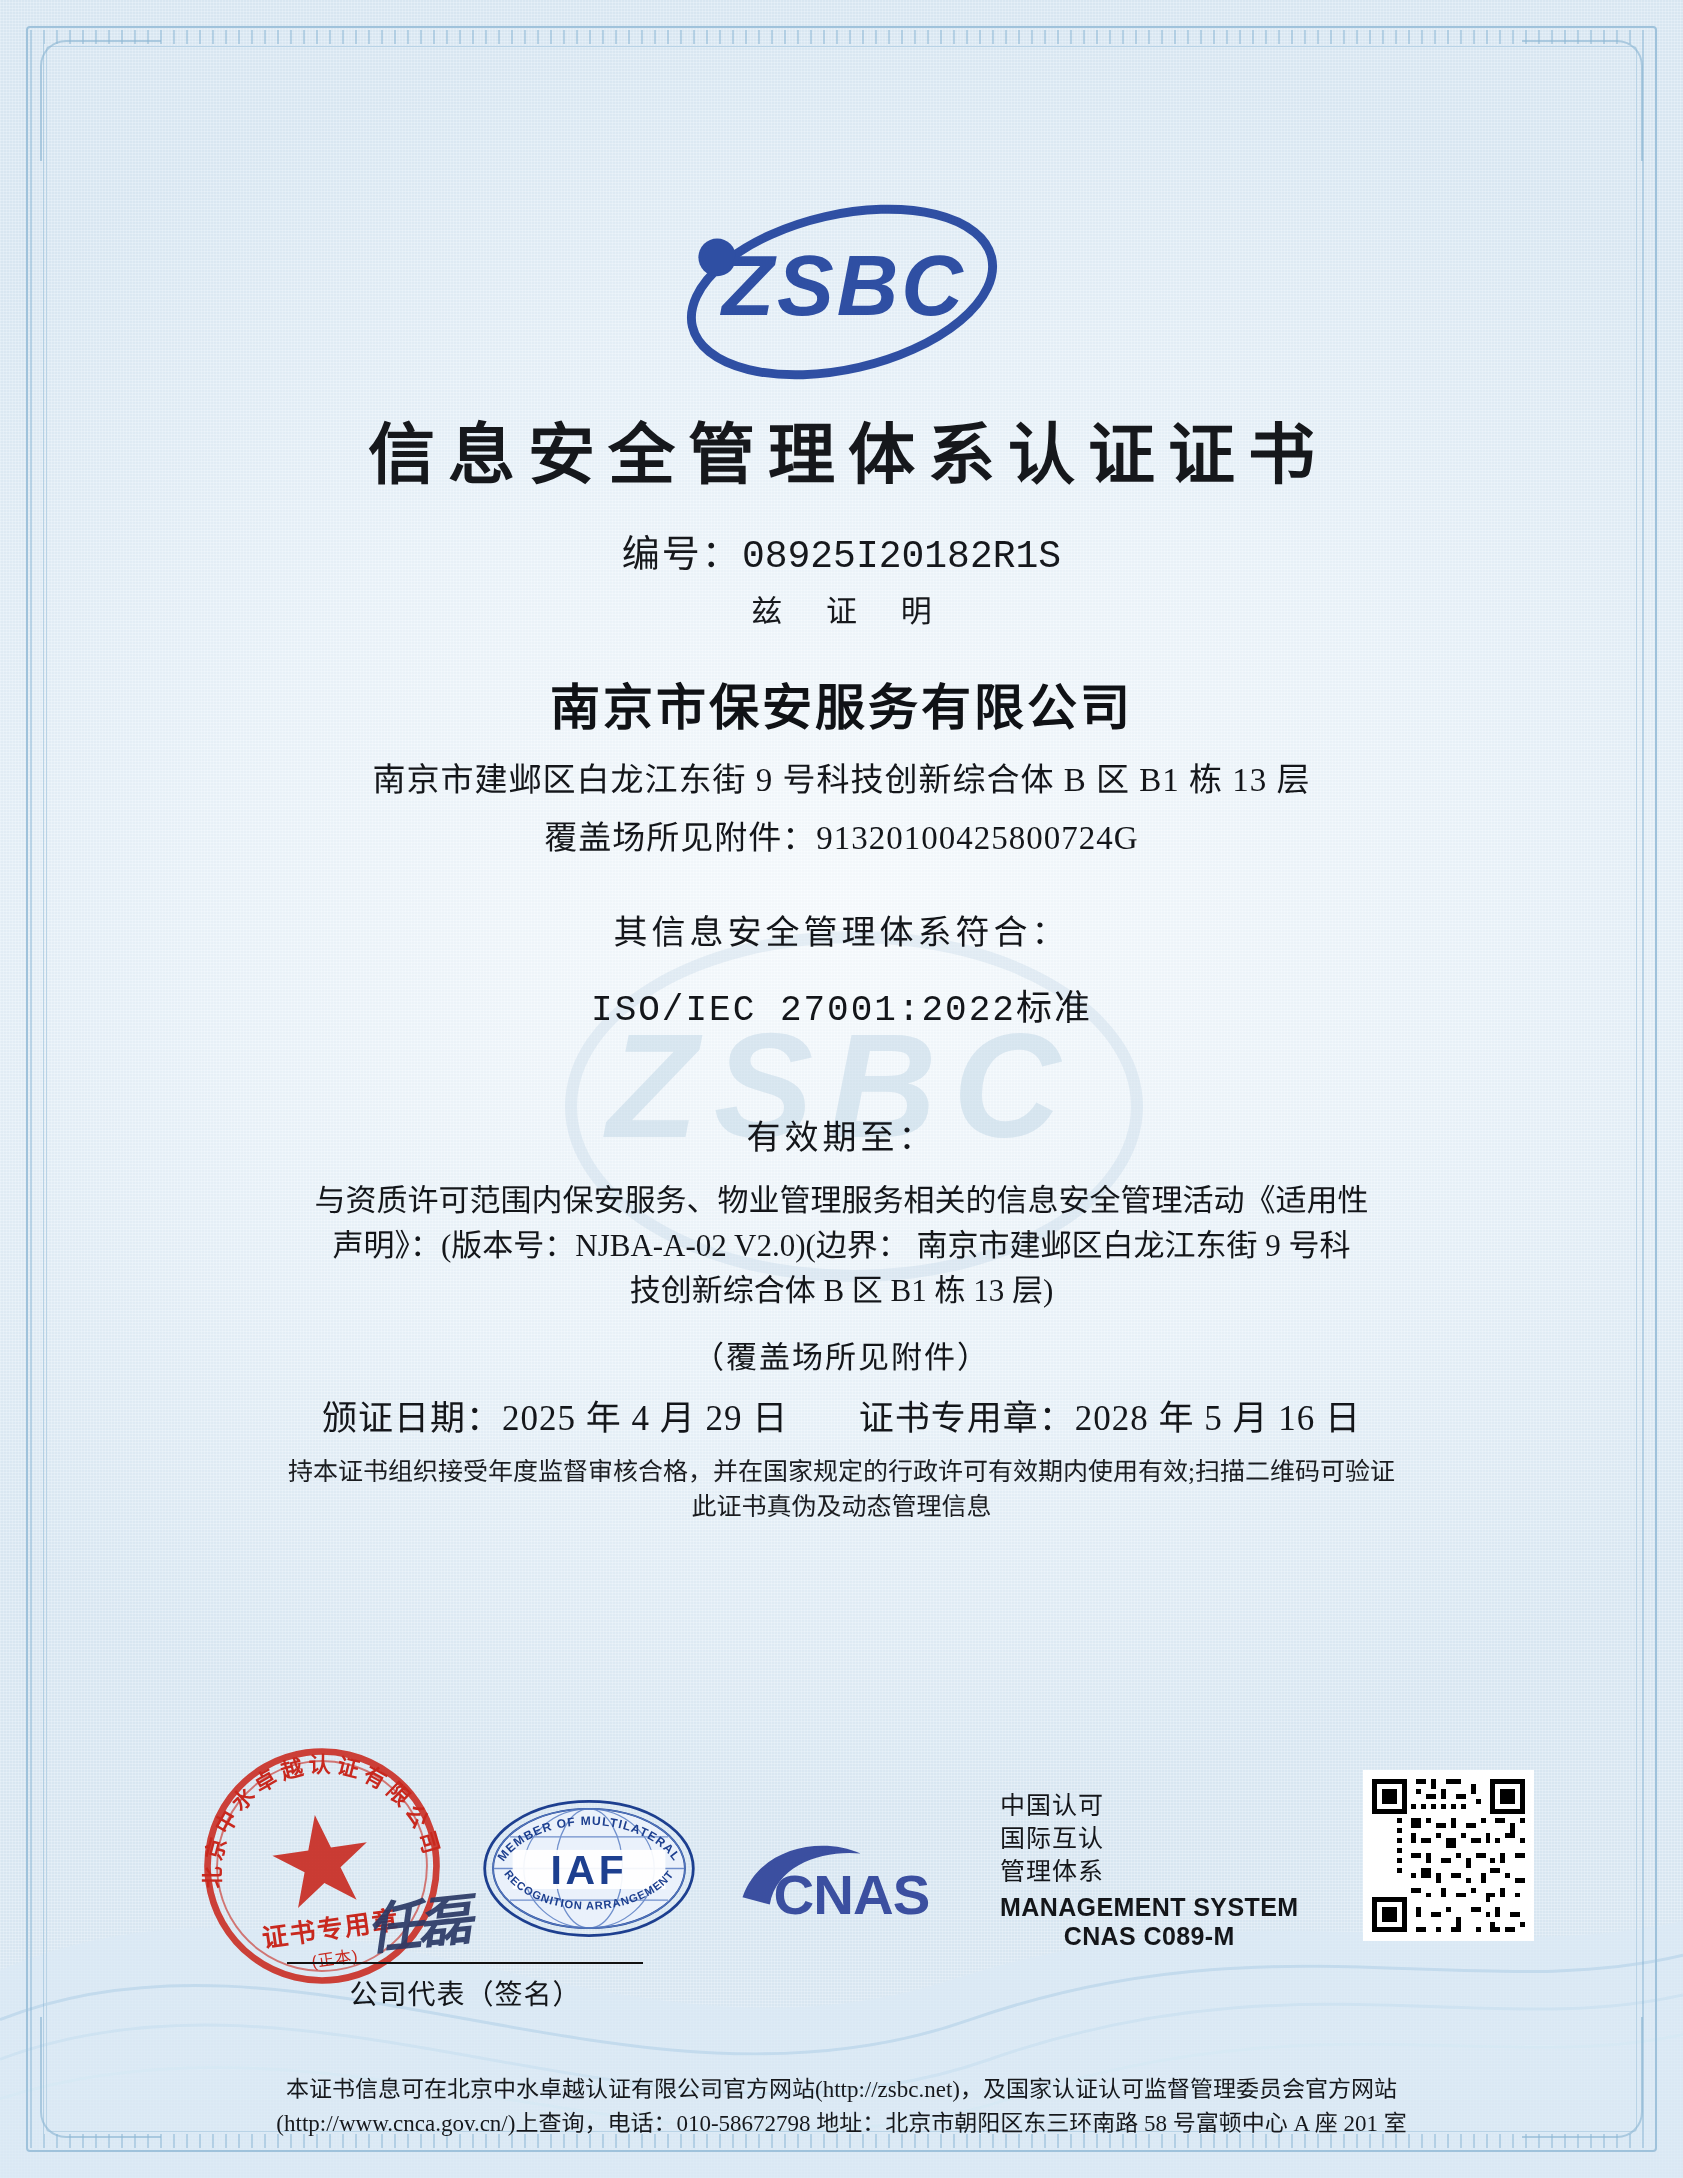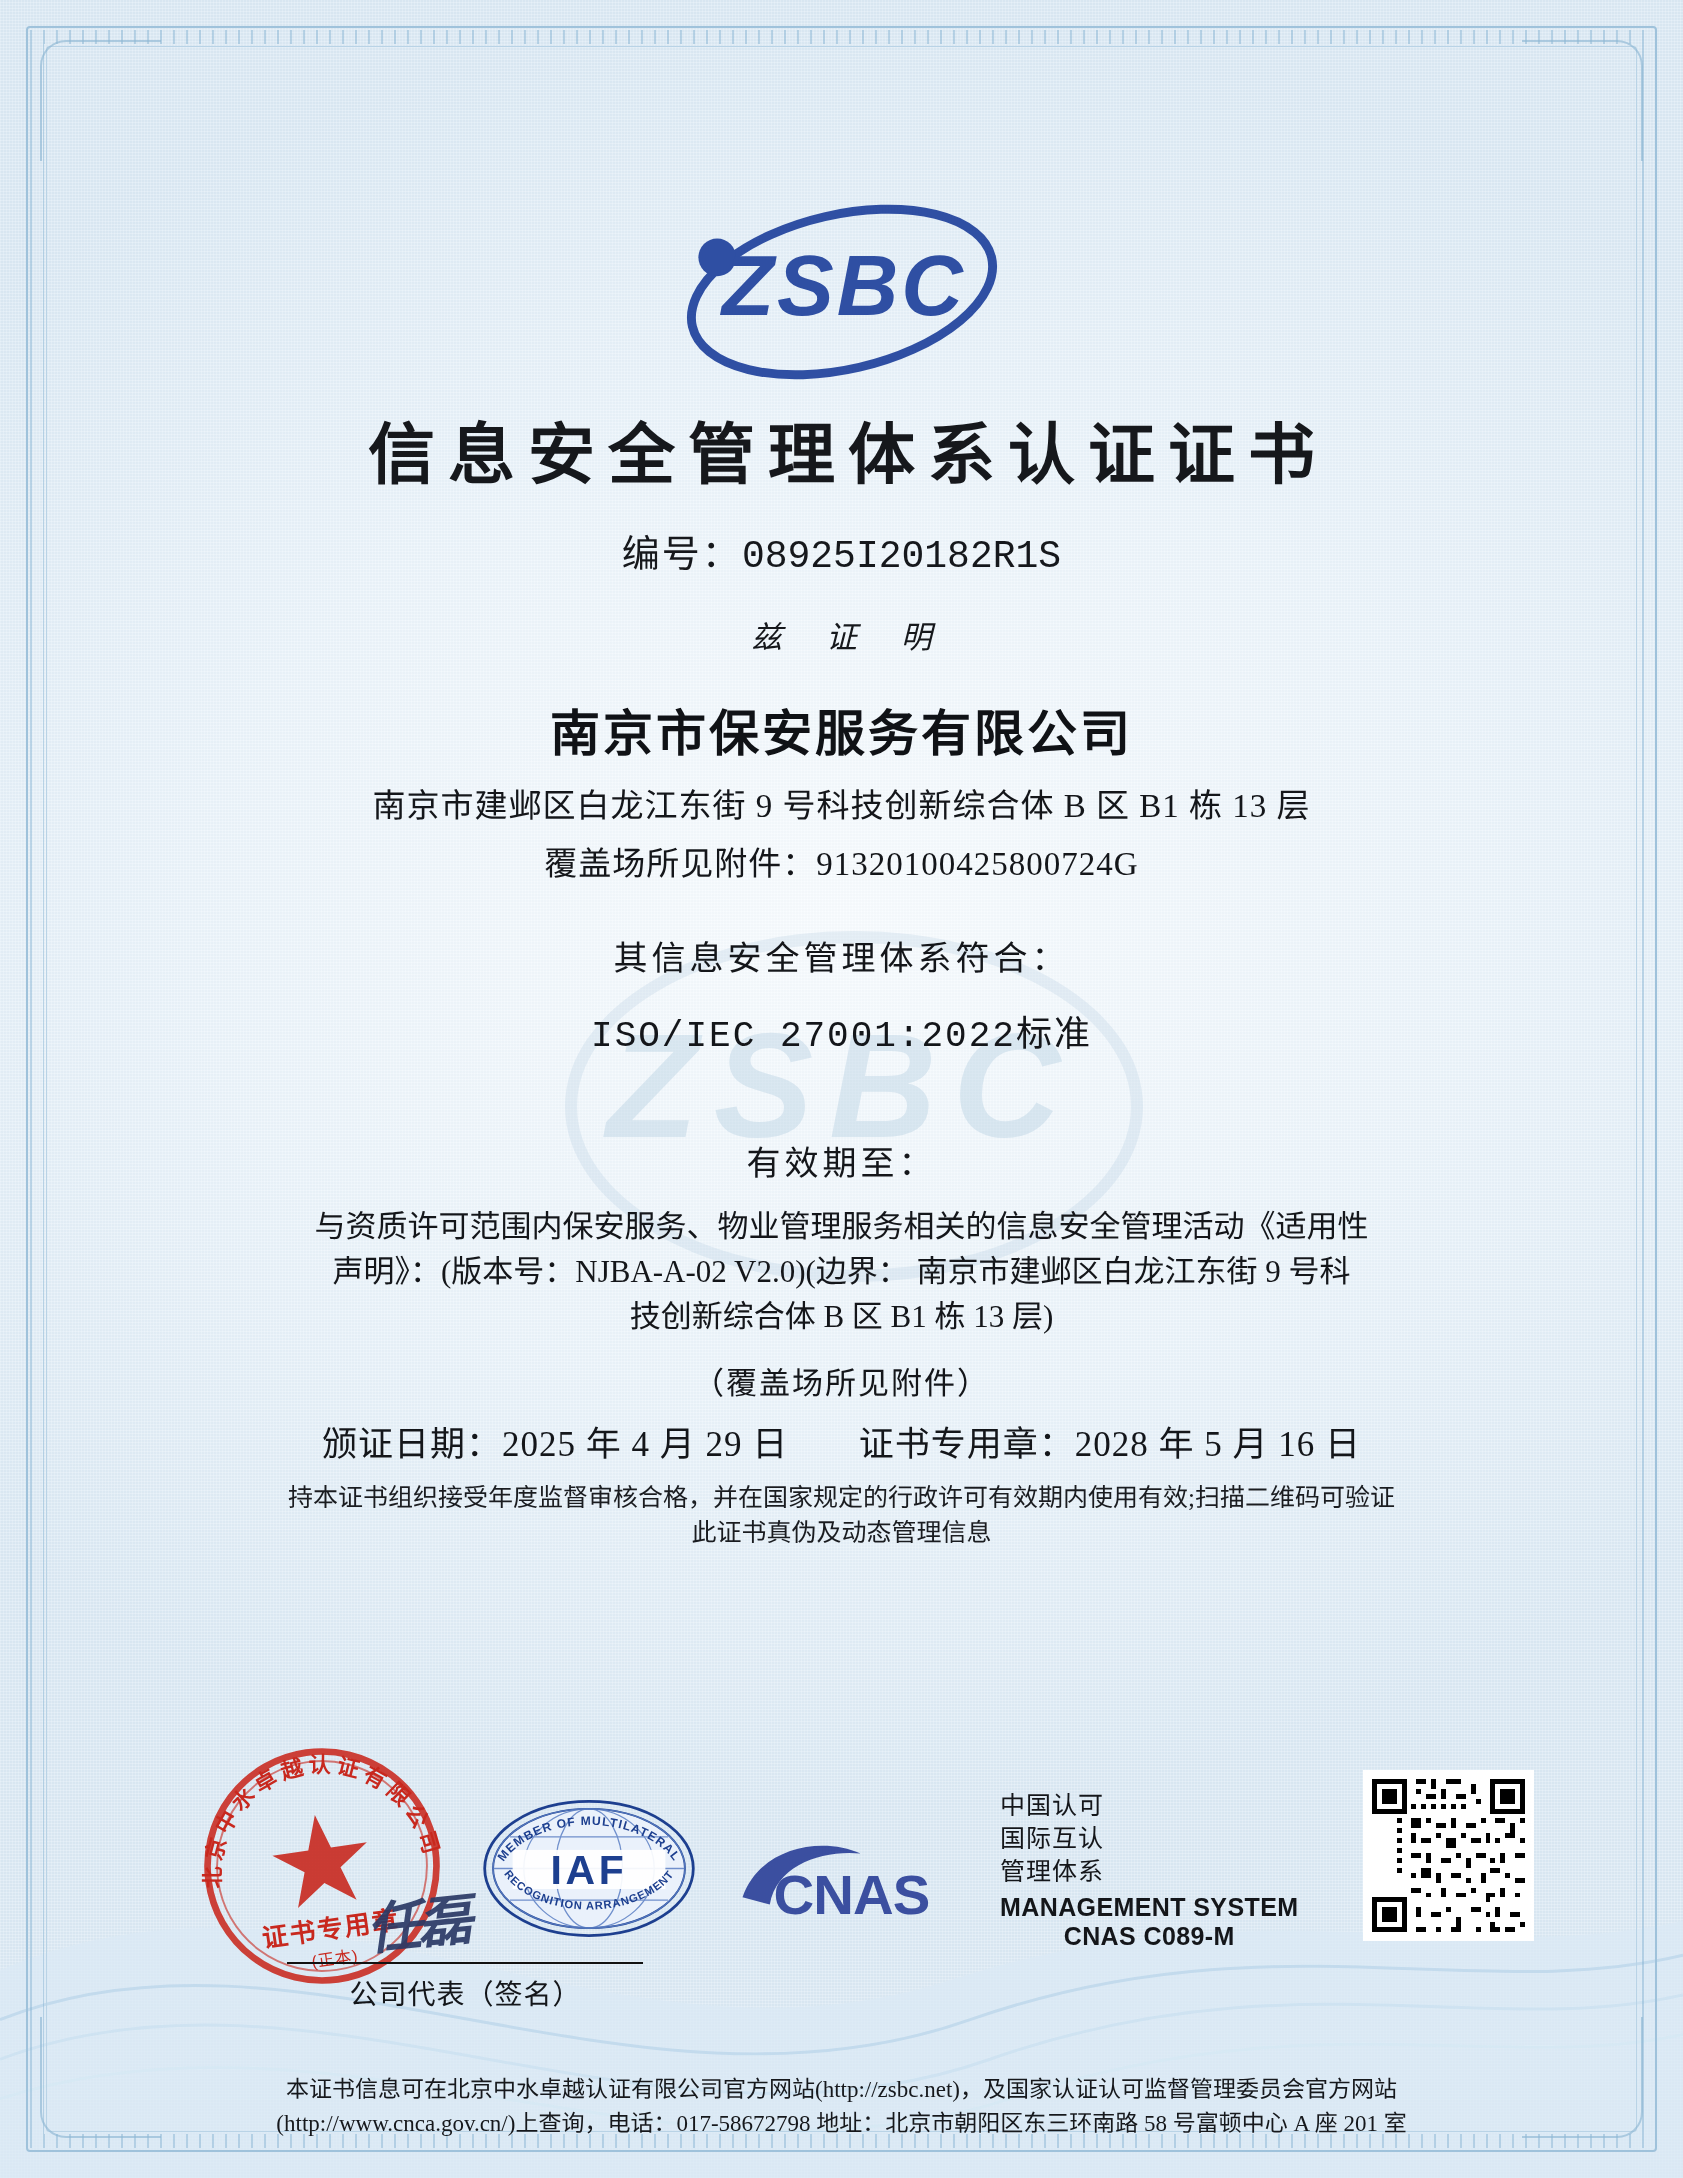--- a/index.html
+++ b/index.html
@@ -140,26 +140,25 @@
   .cert-no {
     margin-top: 26px;
     font-size: 38px;
     letter-spacing: 1px;
     color: #16181c;
   }
   .cert-no .label { letter-spacing: 2px; }
   .cert-no .value { font-family: "Liberation Mono", monospace; letter-spacing: 0px; }
 
   .hereby {
-    margin-top: 34px;
+    margin-top: 8px;
     font-size: 31px;
     letter-spacing: 18px;
     text-indent: 18px;
     color: #16181c;
-    font-style: italic;
   }
 
   .company {
     margin-top: 36px;
     font-family: "Liberation Sans", sans-serif;
     font-weight: bold;
     font-size: 50px;
     letter-spacing: 3px;
     color: #101216;
   }
@@ -580,17 +579,17 @@
           <rect x="25" y="30" width="1" height="2"></rect>
           <rect x="28" y="31" width="2" height="1"></rect>
         <rect x="24" y="25" width="1" height="1"></rect>
           <rect x="26" y="31" width="1" height="1"></rect>
       </g>
     </svg>
   </div>
 
   <div class="footer">
     <div>本证书信息可在北京中水卓越认证有限公司官方网站(http://zsbc.net)，及国家认证认可监督管理委员会官方网站</div>
-    <div>(http://www.cnca.gov.cn/)上查询，电话：017-58672798 地址：北京市朝阳区东三环南路 58 号富顿中心 A 座 201 室</div>
+    <div>(http://www.cnca.gov.cn/)上查询，电话：010-58672798 地址：北京市朝阳区东三环南路 58 号富顿中心 A 座 201 室</div>
   </div>
 
 </div>
 
 
 </body></html>

